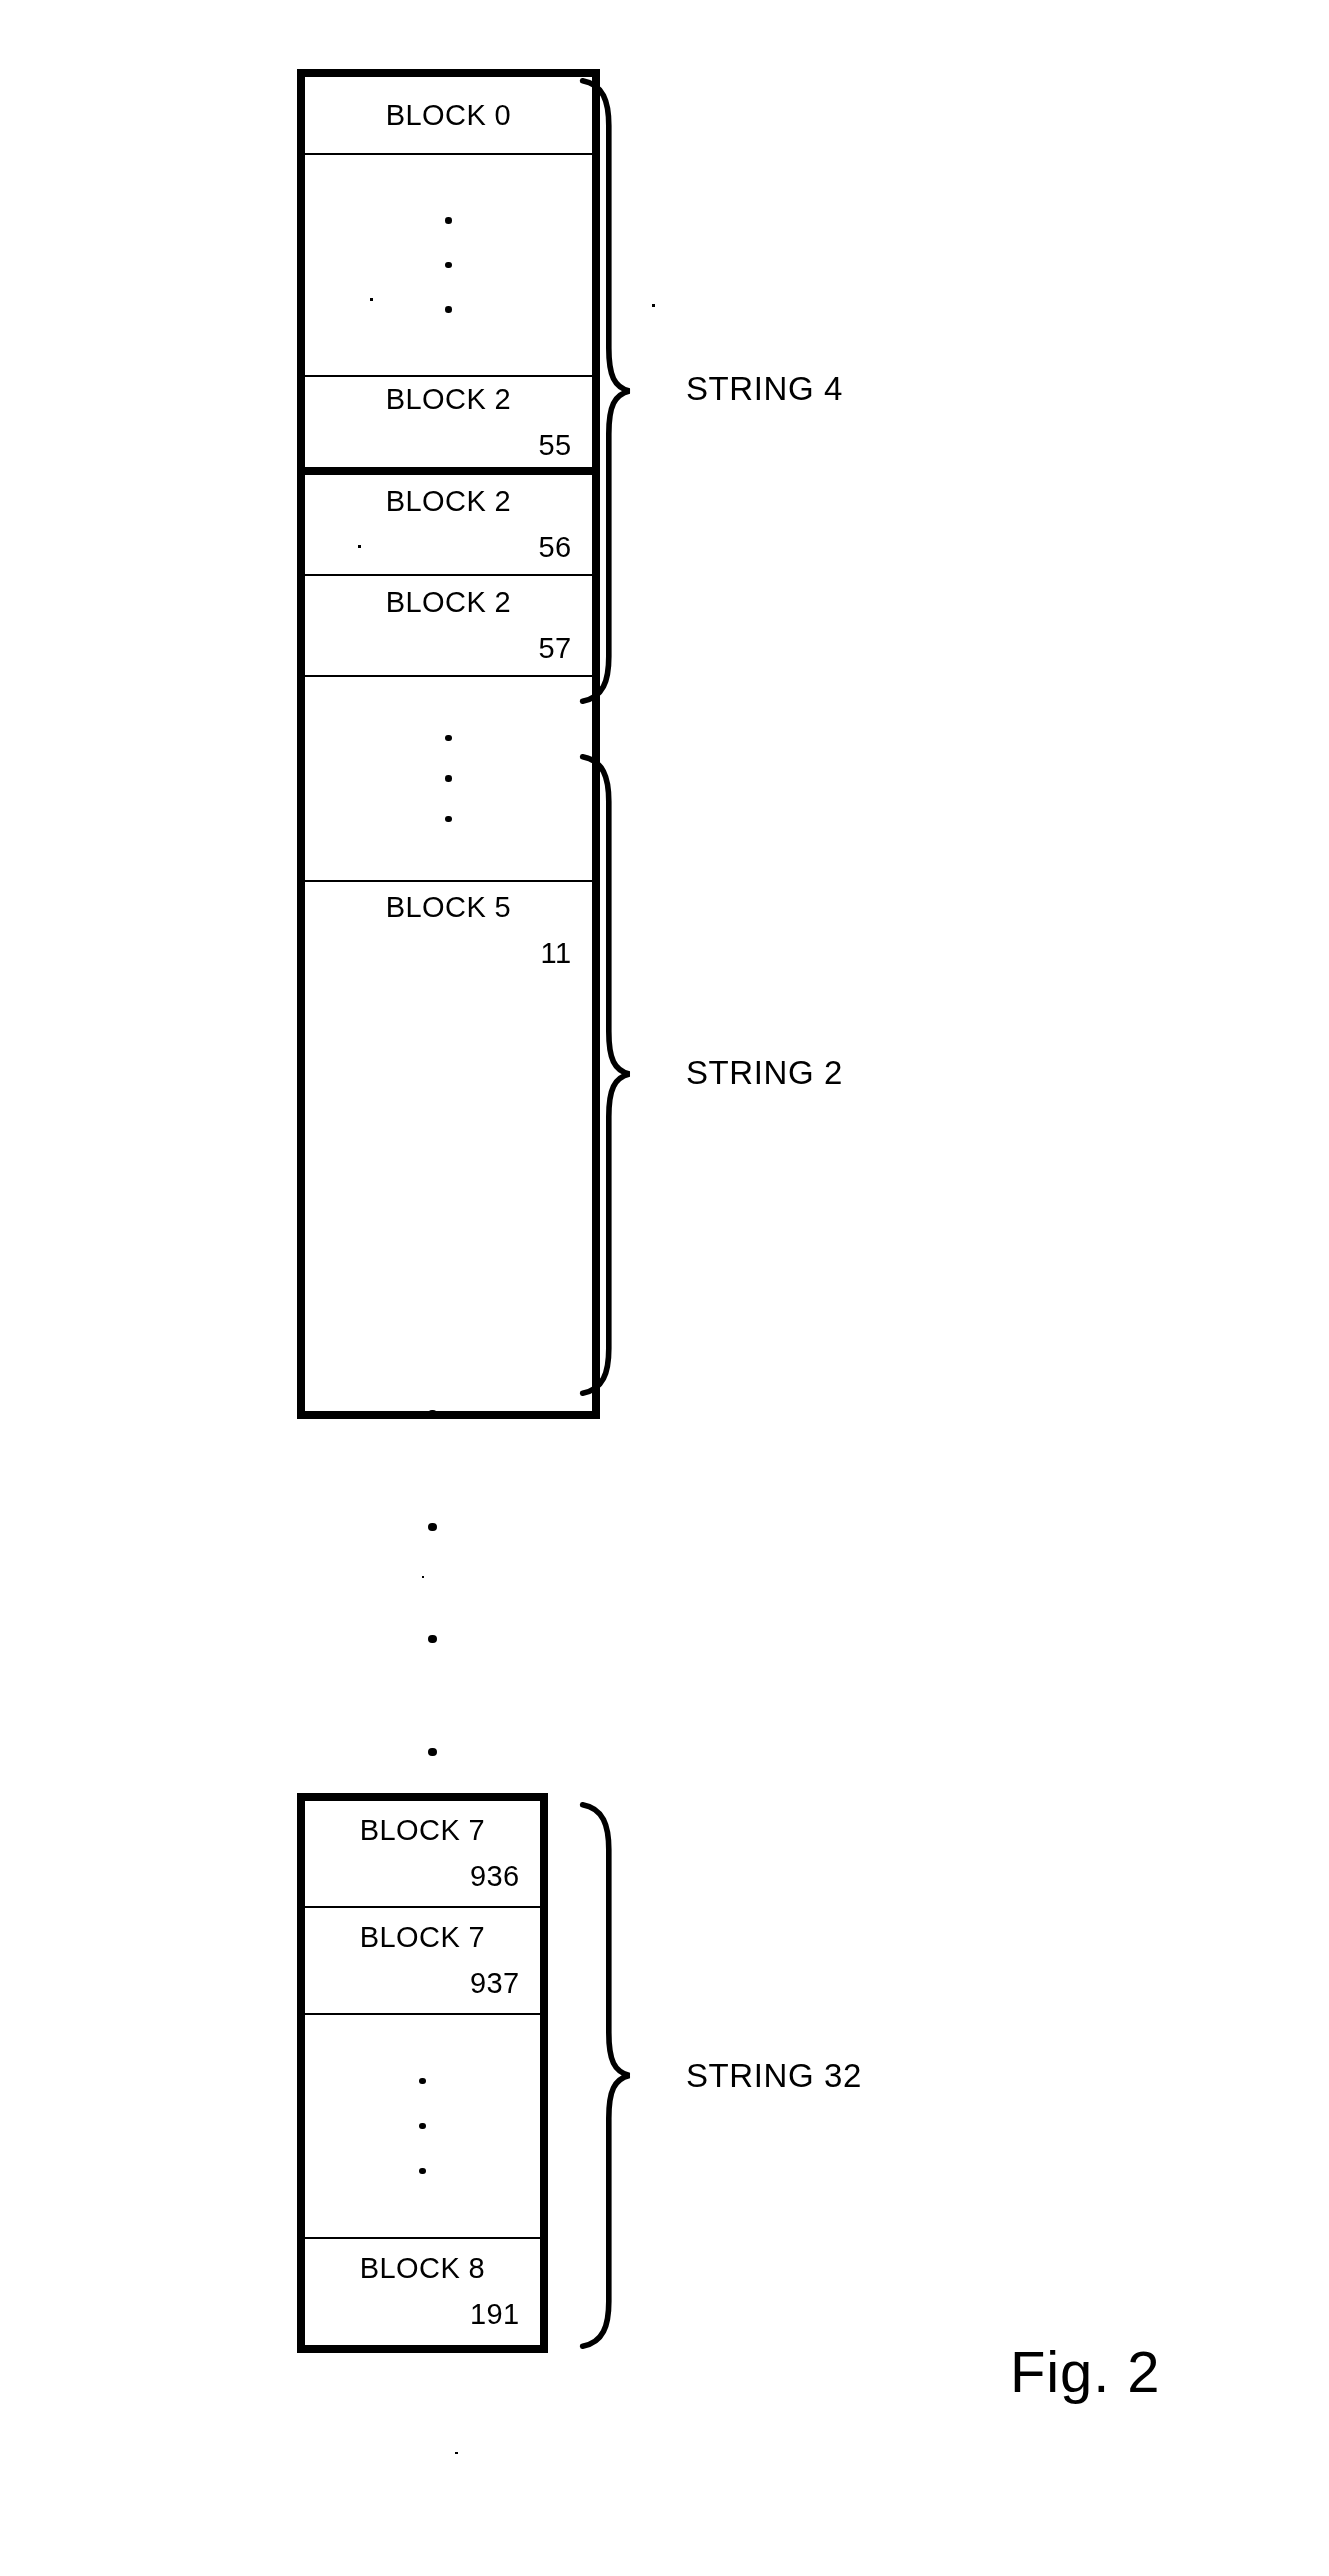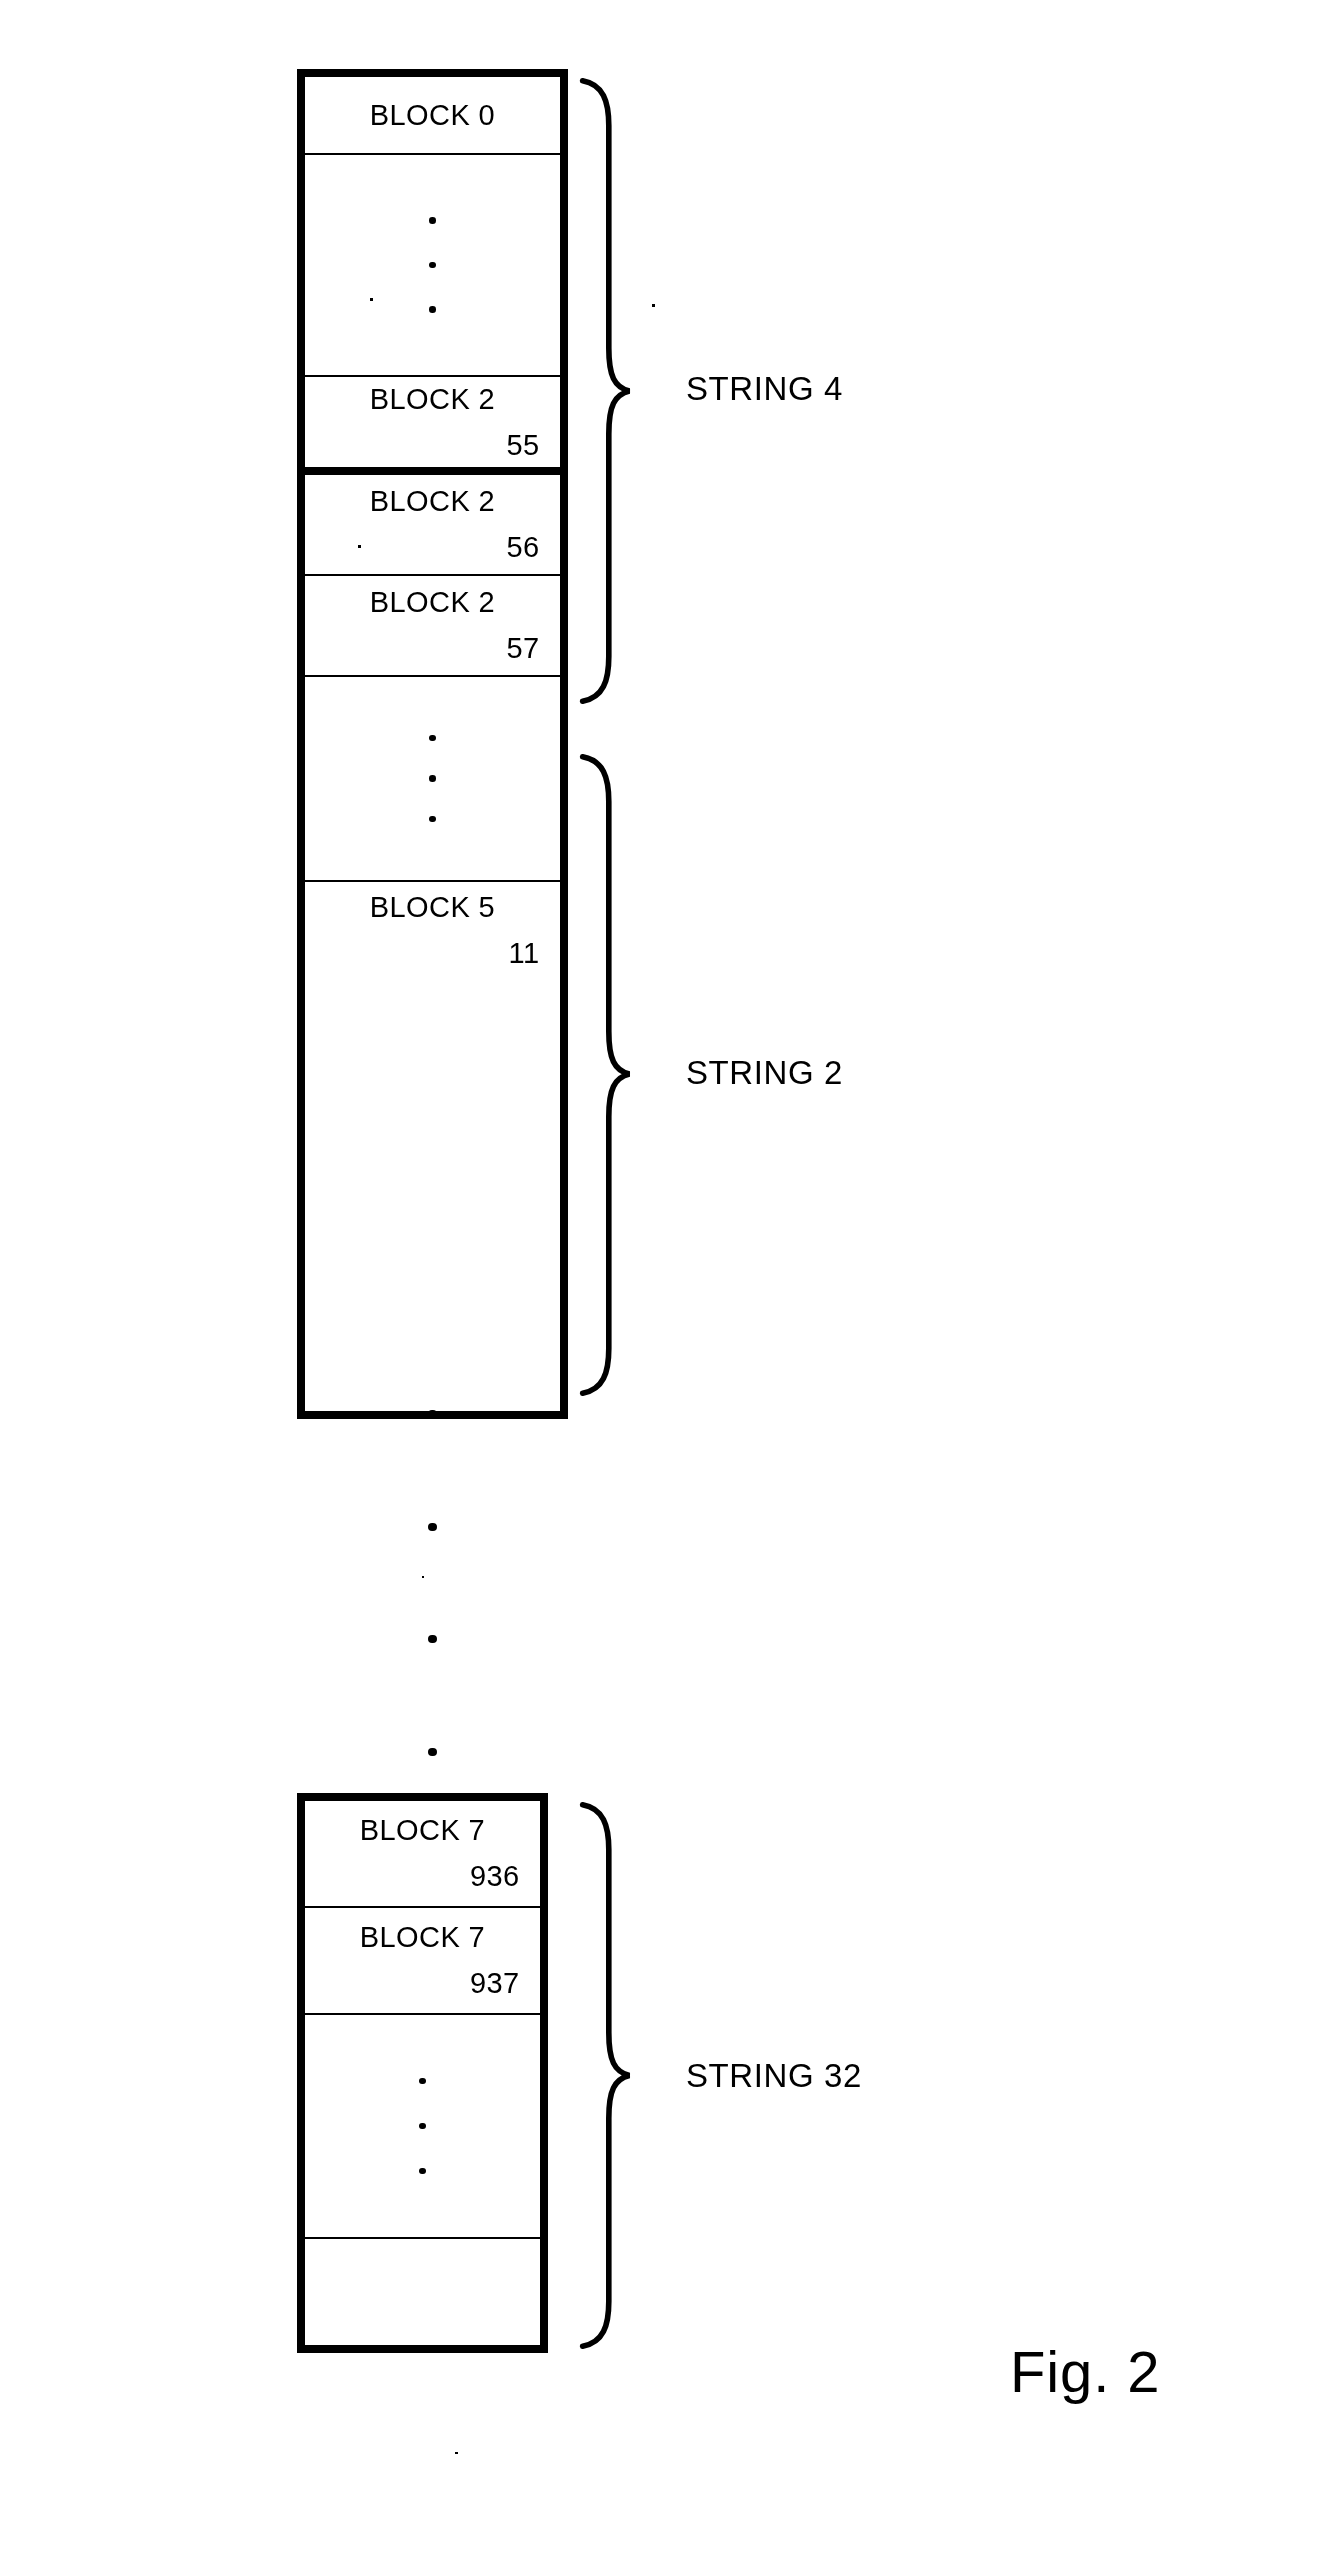--- a/index.html
+++ b/index.html
@@ -19,21 +19,21 @@
   
   .block-array {
     position: absolute;
     box-sizing: border-box;
     border: 8.4px solid #000;
     background: #fff;
   }
   #array-top {
     left: 297px;
     top: 69px;
-    width: 271px;
+    width: 303px;
     height: 1350px;
   }
   #array-bottom {
     left: 297px;
     top: 1793px;
     width: 251px;
     height: 560px;
   }
 
   .cell {
@@ -202,20 +202,24 @@
   </div>
 
   <div class="cell" style="height:224px;">
     <div class="vdots">
       <span class="dot"></span>
       <span class="dot"></span>
       <span class="dot"></span>
     </div>
   </div>
 
+  <div class="cell last" style="height:105px;">
+    <div class="cell-line1">BLOCK 8</div>
+    <div class="cell-line2">191</div>
+  </div>
 </div>
 
 <div class="brace" style="top:77px;">
   <svg width="58" height="628" viewBox="0 0 62 672" aria-hidden="true">
     <path d="M6 4 C 28 8, 34 26, 34 52 L 34 290 C 34 320, 40 332, 56 336
              C 40 340, 34 352, 34 382 L 34 620 C 34 646, 28 664, 6 668" fill="none" stroke="#000" stroke-width="6" stroke-linecap="round"></path>
   </svg>
 </div>
 
 <div class="brace" style="top:753px;">

